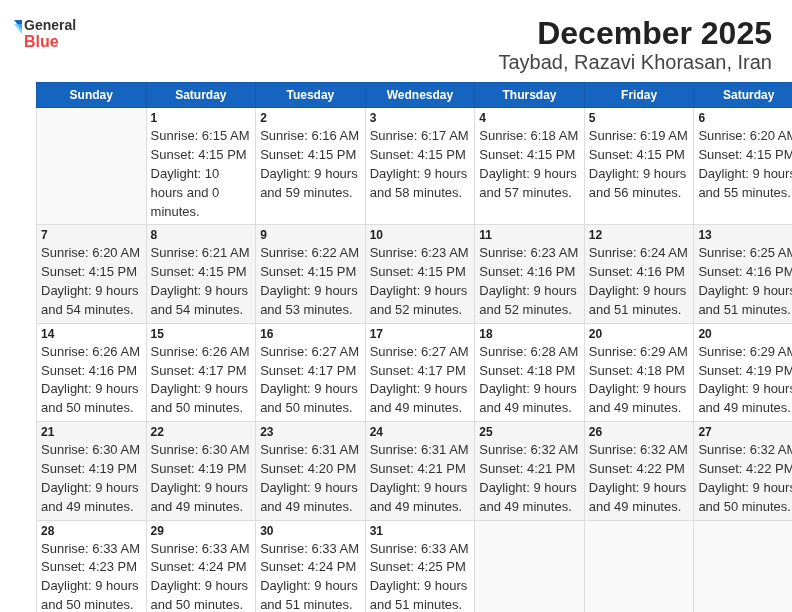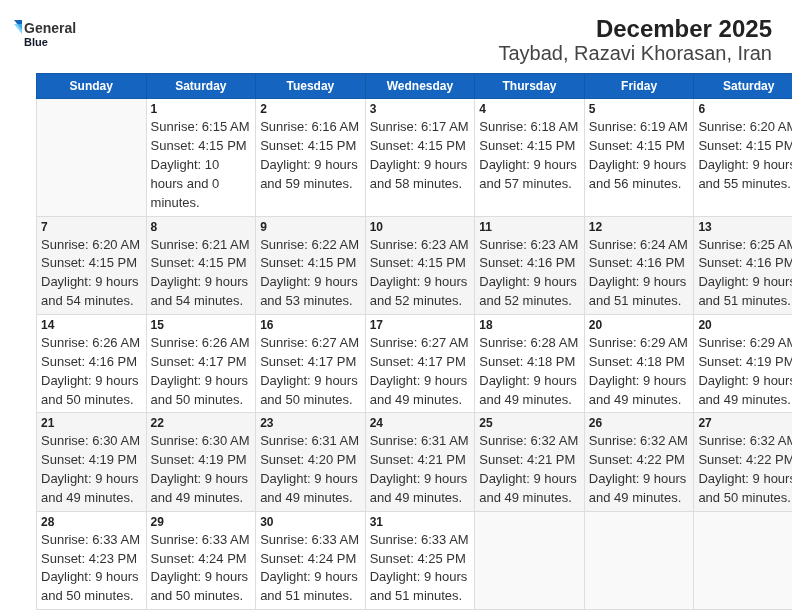--- a/index.html
+++ b/index.html
@@ -25,21 +25,21 @@
     }
     .logo {
       display: flex;
       align-items: center;
       gap: 0;
     }
     .title-block {
       text-align: right;
     }
     .title-block h1 {
-      font-size: 24px;
+      font-size: 32px;
       font-weight: bold;
       color: #222;
       line-height: 1.1;
     }
     .title-block h2 {
       font-size: 20px;
       font-weight: normal;
       color: #444;
     }
     .calendar {
@@ -93,21 +93,21 @@
 <div class="page">
   <div class="header">
     <div class="logo">
     <div style="display:flex;align-items:center;gap:2px;">
       <svg width="18" height="36" viewBox="0 0 18 36">
         <polygon points="10,4 18,4 18,14" fill="#1565c0"></polygon>
         <polygon points="10,8 18,8 18,18" fill="#4fc3f7" opacity="0.7"></polygon>
       </svg>
       <div>
         <div style="font-size:14px;font-weight:bold;color:#333;">General</div>
-        <div style="font-size:11px;font-weight:bold;color:#0f172a;">Blue</div>
+        <div style="font-size:16px;font-weight:bold;color:#ef4444;">Blue</div>
       </div>
     </div>
   </div>
     <div class="title-block">
       <h1>December 2025</h1>
       <h2>Taybad, Razavi Khorasan, Iran</h2>
     </div>
   </div>
 
   <table class="calendar">

